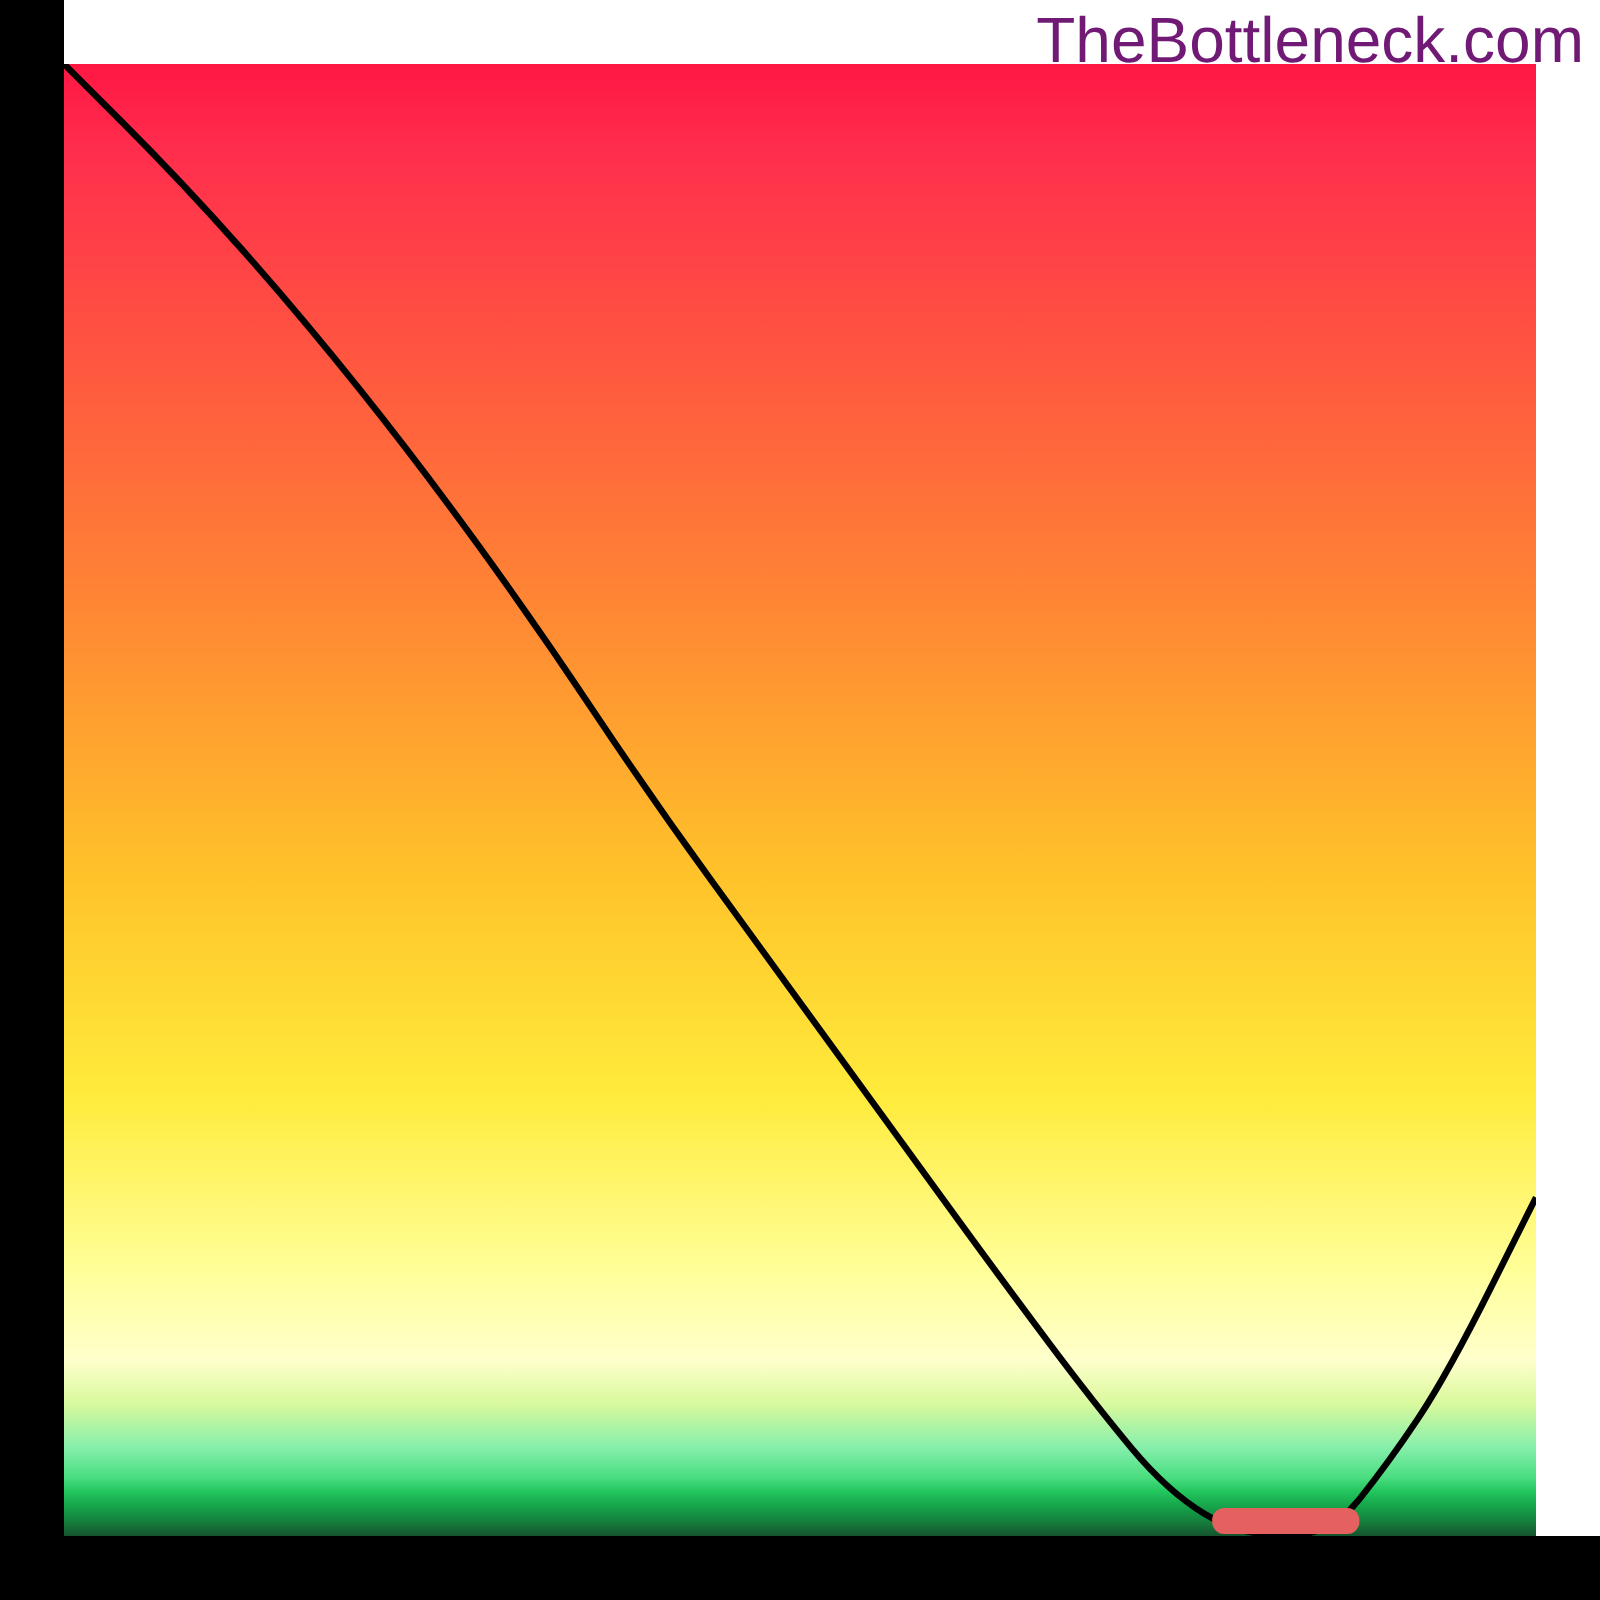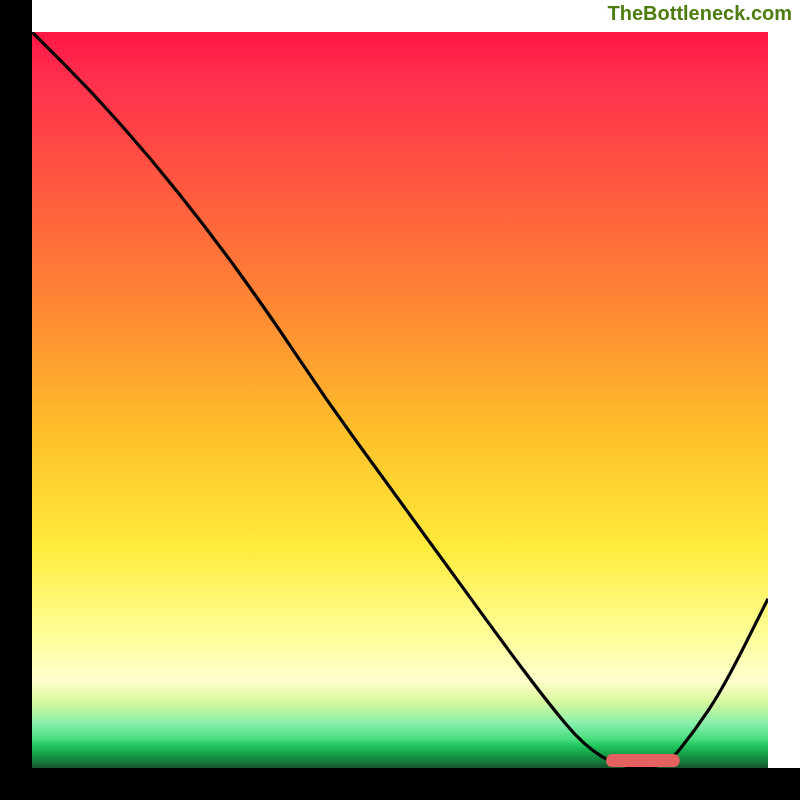--- a/index.html
+++ b/index.html
@@ -15,23 +15,23 @@
   .wrap {
     position: relative;
     width: 800px;
     height: 800px;
   }
 
   .watermark {
     position: absolute;
     top: 2px;
     right: 8px;
-    font-size: 20px;
-    font-weight: bold;
-    color: #4d7c0f;
+    font-size: 32px;
+    font-weight: normal;
+    color: #701a75;
     letter-spacing: 0;
   }
 
   .plot-area {
     position: absolute;
     left: 32px;
     top: 32px;
     width: 736px;
     height: 736px;
     overflow: hidden;

